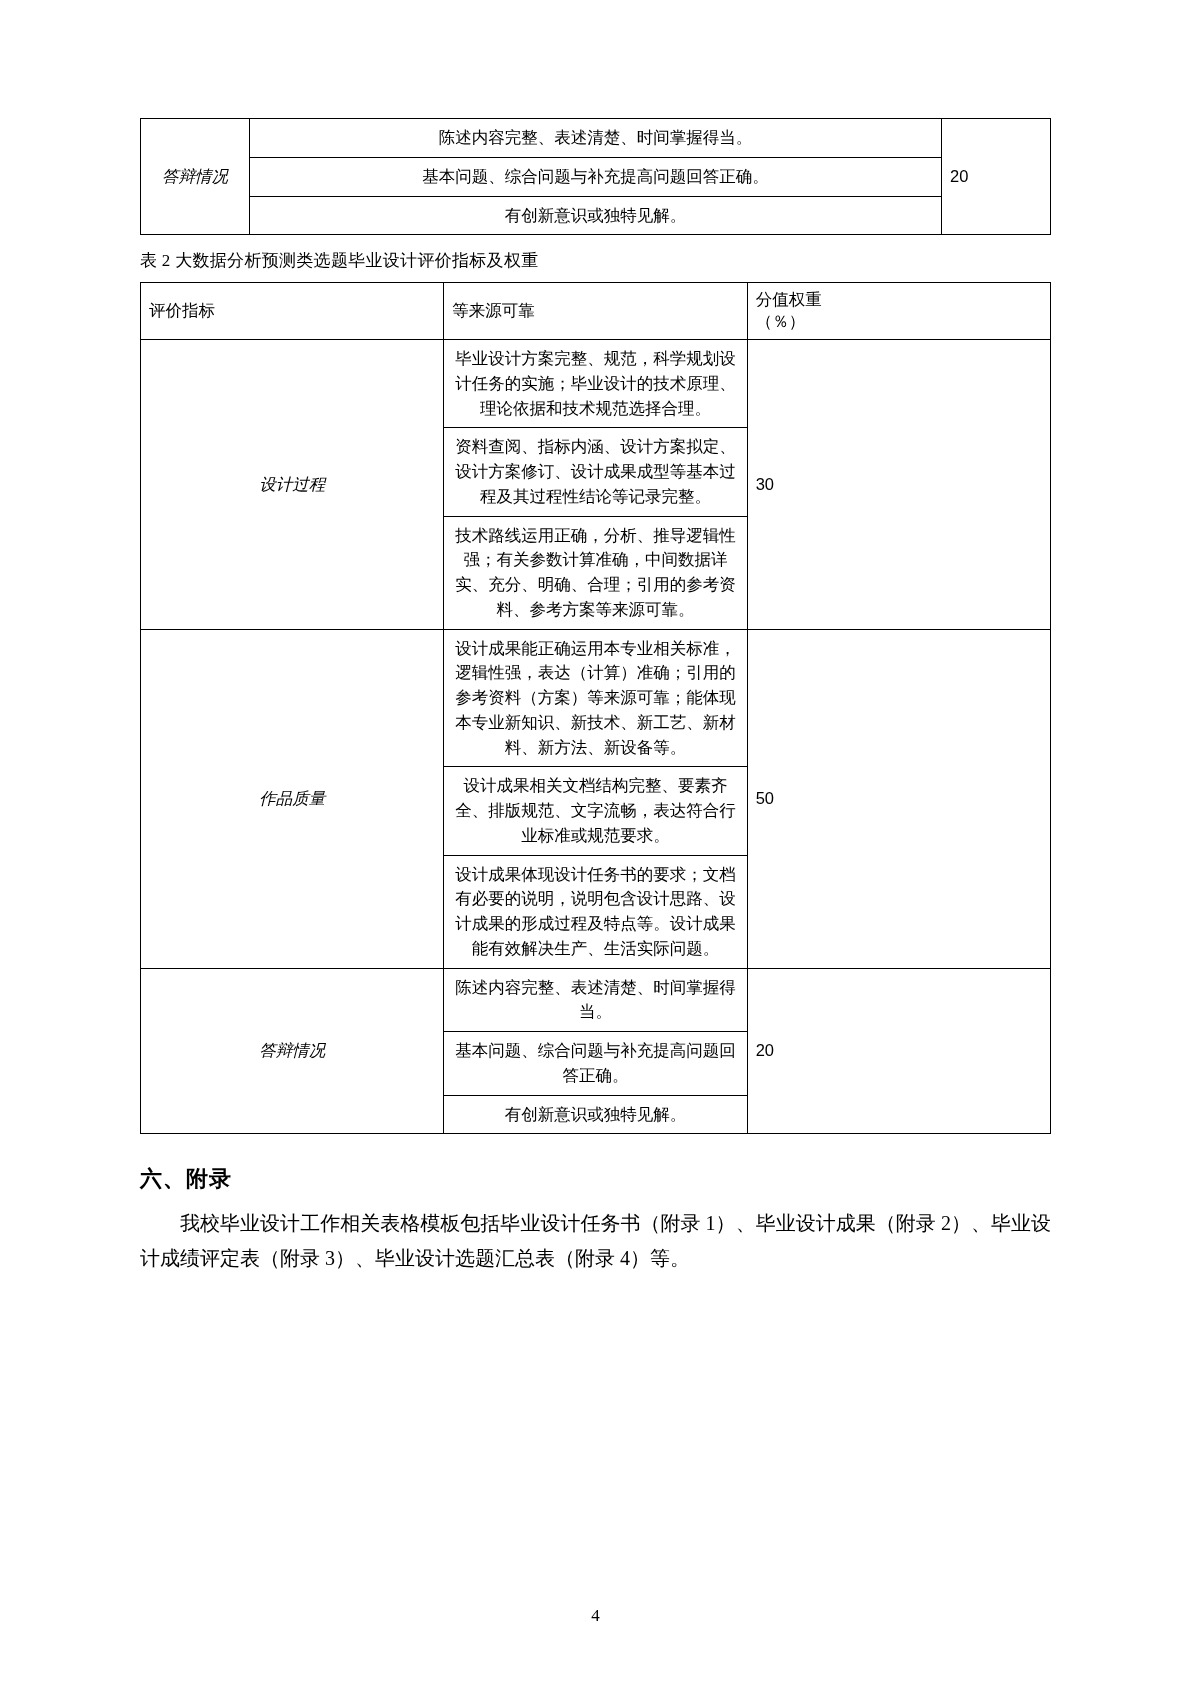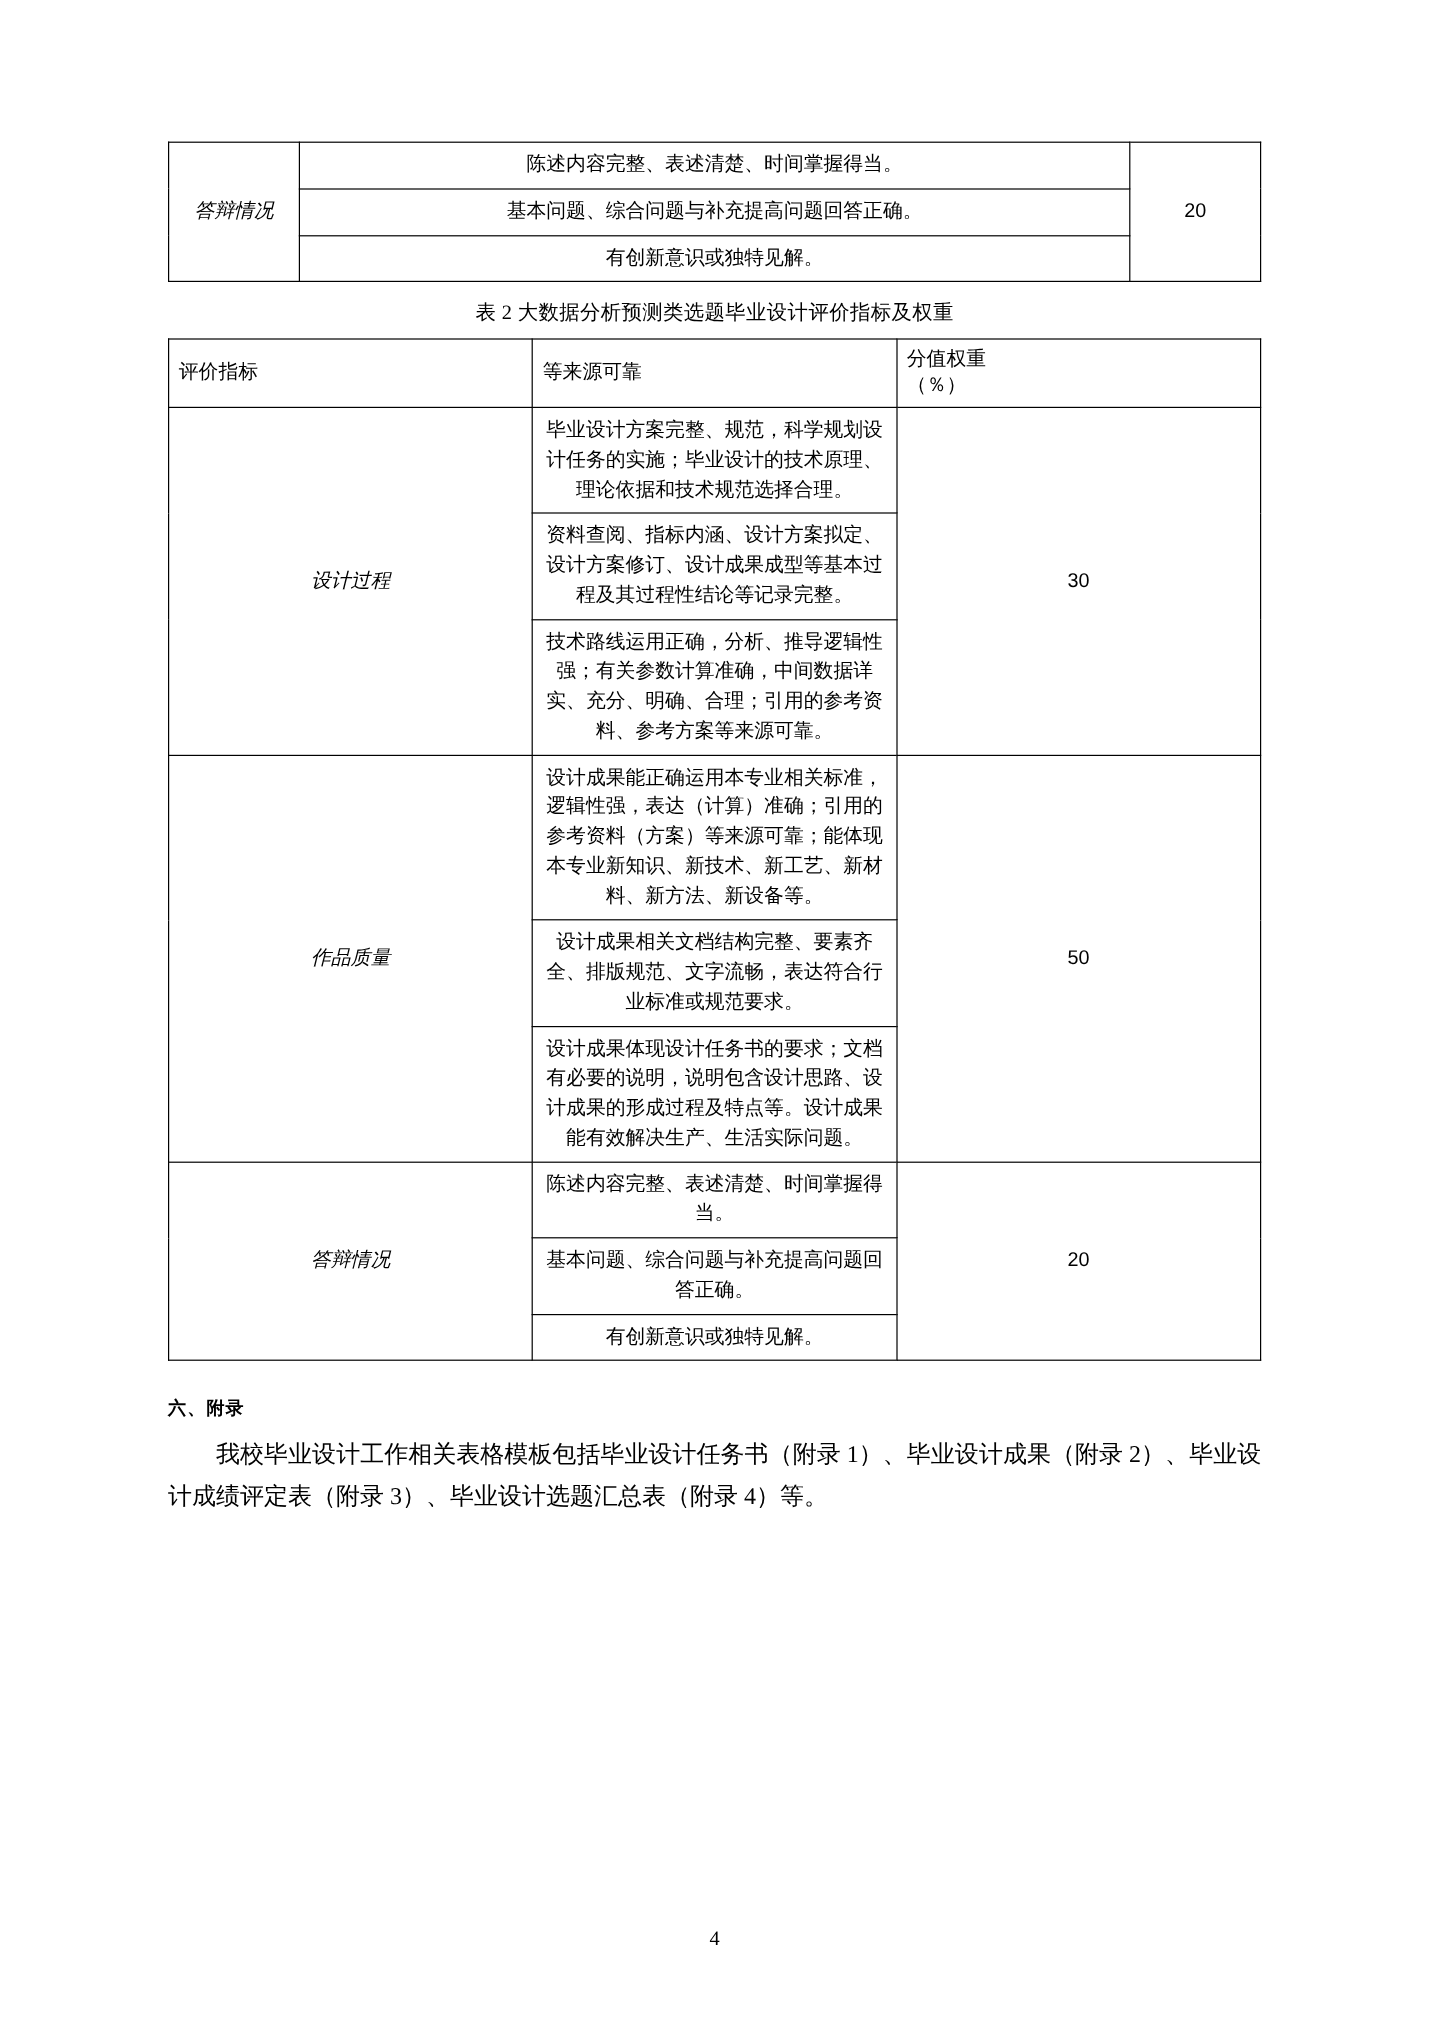--- a/index.html
+++ b/index.html
@@ -38,52 +38,51 @@
   }
   
   .tbl-top td.lbl,
   .tbl-main td.lbl {
     text-align: center;
     width: 92px;
     font-style: italic;
   }
   .tbl-top td.score,
   .tbl-main td.score {
-    text-align: center;
+    text-align: left;
     width: 92px;
   }
   .tbl-top td.content,
   .tbl-main td.content {
     text-align: center;
   }
   .tbl-top {
     margin-bottom: 0;
   }
 
   .caption {
-    text-align: center;
     font-size: 17px;
     font-family: "Liberation Serif", "DejaVu Serif", serif;
     margin: 14px 0 10px 0;
     letter-spacing: 0.3px;
   }
 
   .tbl-main th.hdr {
     text-align: left;
     font-weight: normal;
   }
   .tbl-main th.hdr-weight {
     text-align: left;
     font-weight: normal;
     line-height: 1.3;
   }
 
   h2.section {
     font-family: "Liberation Sans", "DejaVu Sans", sans-serif;
-    font-size: 15px;
+    font-size: 22px;
     font-weight: bold;
     margin: 30px 0 12px 0;
     letter-spacing: 1px;
   }
   p.body-text {
     font-size: 20px;
     line-height: 1.75;
     margin: 0;
     text-indent: 2em;
     text-align: justify;

